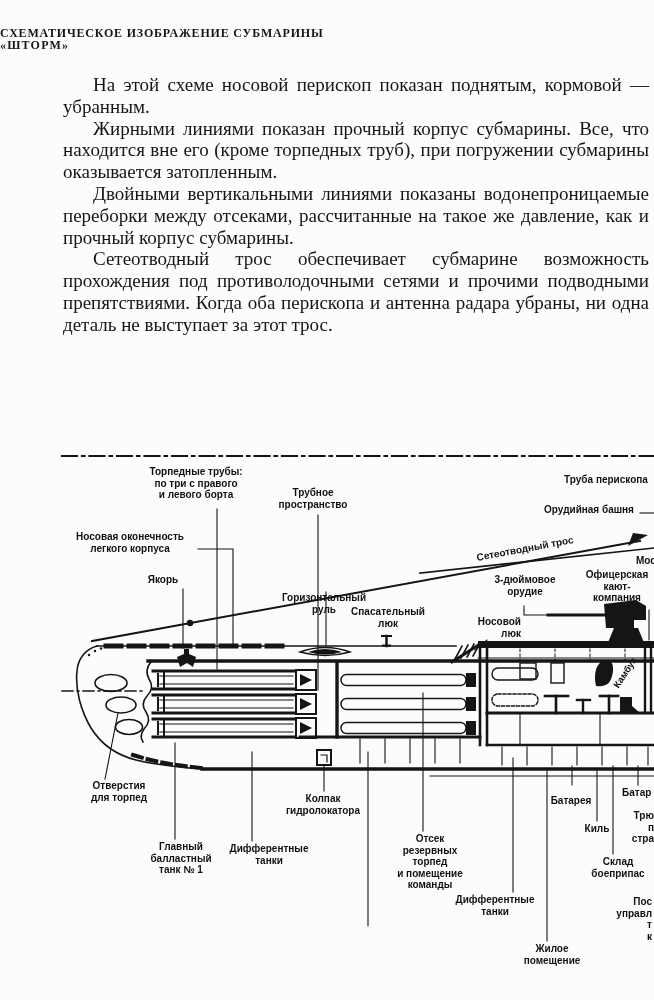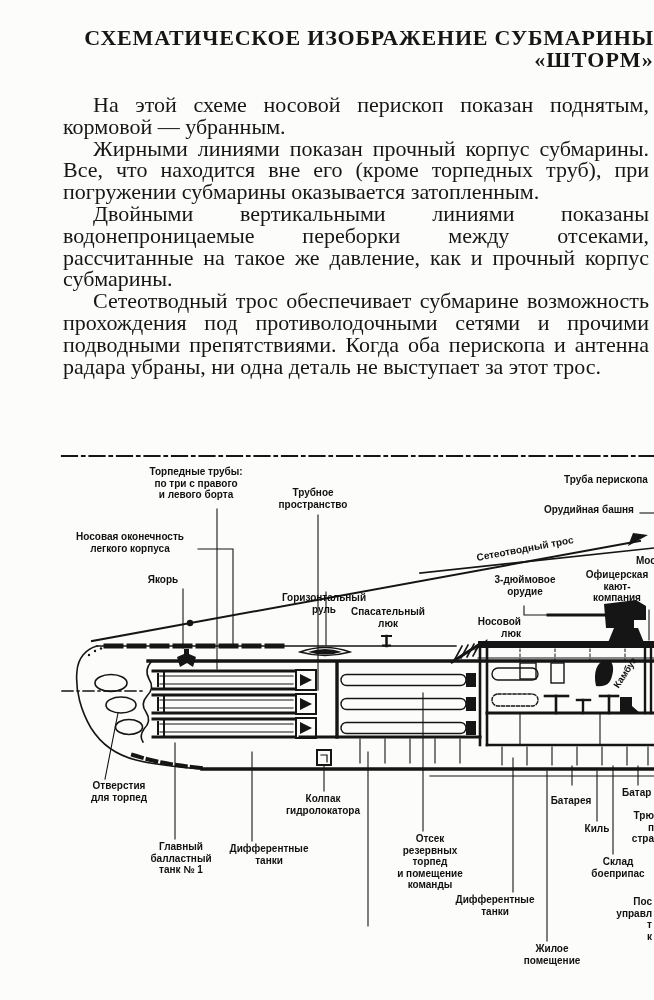--- a/index.html
+++ b/index.html
@@ -8,36 +8,36 @@
     width:654px;height:1000px;
     margin:0 auto;
     background:#fcfcfa;
     overflow:hidden;
     font-family:"Liberation Serif", serif;
     color:#161616;
   }
   .title{
     margin:0;
     padding-top:27px;
-    text-align:right;
-    font-size:22px;
+    text-align:left;
+    font-size:12px;
     font-weight:bold;
     letter-spacing:.8px;
     line-height:1.0;
   }
   .title .l2{margin-top:9px;letter-spacing:1.2px;}
   .text-block{
     margin:23px 6px 0 63px;
     width:586px;
   }
   .text-block p{
     margin:0;
     text-indent:30px;
     text-align:justify;
-    font-size:22px;
+    font-size:19px;
     line-height:21.8px;
   }
   .diagram-svg{position:absolute;left:0;top:430px;}
   .lbl{
     position:absolute;
     font-family:"Liberation Sans", sans-serif;
     font-weight:bold;
     font-size:10px;
     line-height:11.5px;
     color:#111;

